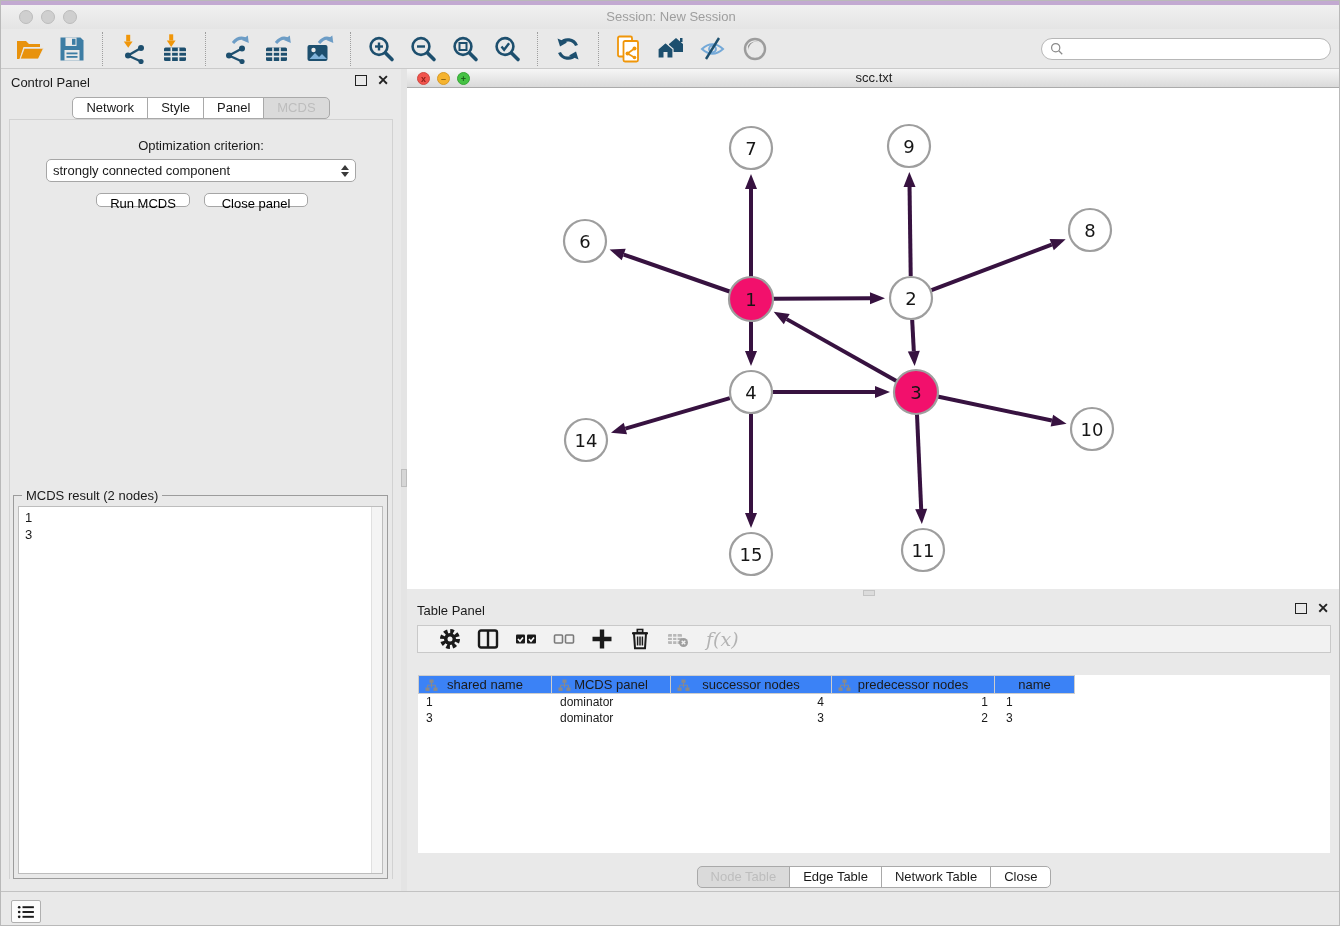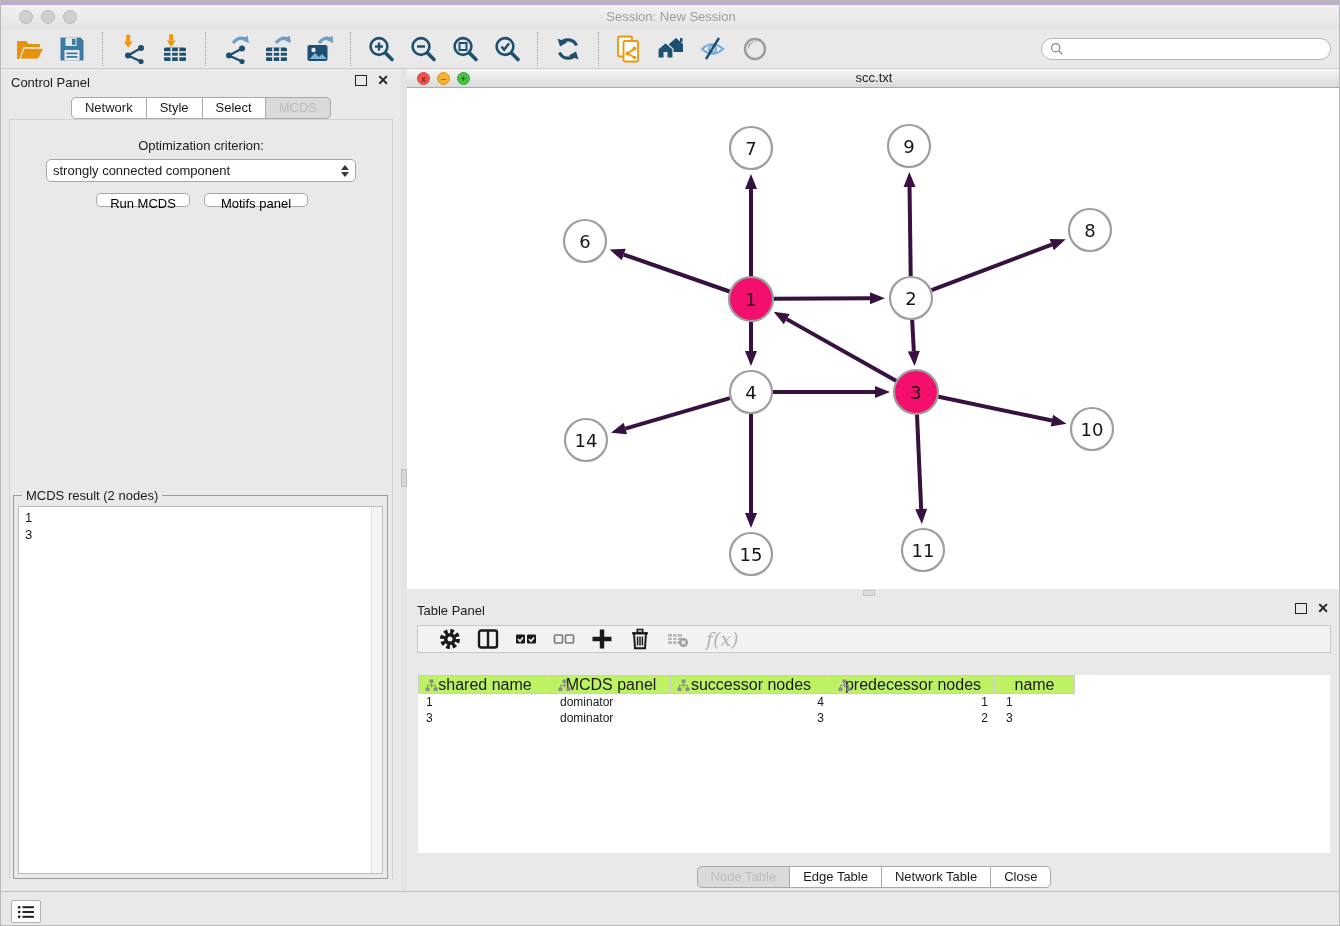--- a/index.html
+++ b/index.html
@@ -92,22 +92,22 @@
   
   .tp-header { left:406px; top:596px; width:934px; height:26px; }
   .tp-header .panel-title { position:absolute; left:10px; top:6px; }
   .tp-toolbar { left:416px; top:624px; width:914px; height:28px;
     background:#f2f2f2; border:1px solid #c9c9c9; display:flex; align-items:center; padding-left:20px; }
   .tp-icon { width:24px; height:24px; margin-right:14px; flex:0 0 auto; cursor:default; }
   .fx-label { font-size:19px; font-style:italic; color:#b3b3b3;
     font-family:"DejaVu Serif", serif; margin-left:2px; }
   .table-wrap { left:417px; top:674px; width:912px; height:178px; background:#fff; }
   .thead { display:flex; }
-  .th { height:19px; background:#bef264; border:1px solid #cdcdcd; margin-left:-1px;
-    display:flex; align-items:center; justify-content:center; font-size:16px;
+  .th { height:19px; background:#3b82f6; border:1px solid #cdcdcd; margin-left:-1px;
+    display:flex; align-items:center; justify-content:center; font-size:13px;
     position:relative; cursor:default; }
   .th:first-child { margin-left:0; }
   .th .tree-ic { position:absolute; left:6px; top:3px; }
   .trow { display:flex; height:16px; font-size:12px; align-items:center; }
   .td { height:16px; line-height:16px; white-space:nowrap; overflow:hidden; }
   .td.str { padding-left:8px; } .td.num { text-align:right; padding-right:10px; }
   .c0{width:134px;} .c1{width:120px;} .c2{width:162px;} .c3{width:164px;} .c4{width:81px;}
 
   .tp-tabs { left:406px; top:865px; width:934px; display:flex; justify-content:center; }
 
@@ -271,34 +271,34 @@
   <div class="abs cp-header">
     <span class="panel-title">Control Panel</span>
     <span class="hdr-btns">
       <span class="float-btn"></span>
       <span class="close-btn">✕</span>
     </span>
   </div>
   <div class="abs cp-tabs">
     <span class="tab">Network</span>
     <span class="tab">Style</span>
-    <span class="tab">Select</span>
+    <span class="tab">Panel</span>
     <span class="tab active">MCDS</span>
   </div>
   <div class="abs cp-content"></div>
   <div class="abs opt-label">Optimization criterion:</div>
   <div class="abs criterion">
     <span>strongly connected component</span>
     <span class="spin">
         <i class="up"></i>
         <i class="dn"></i>
       </span>
   </div>
   <button class="cp-btn" style="left:95px; width:94px;">Run MCDS</button>
-  <button class="cp-btn" style="left:203px; width:104px;">Motifs panel</button>
+  <button class="cp-btn" style="left:203px; width:104px;">Close panel</button>
 
   <div class="abs result-box">
     <span class="result-legend">MCDS result (2 nodes)</span>
     <div class="result-area">
       <div>1</div>
       <div>3</div>
       <div class="result-scroll"></div>
     </div>
   </div>
 

